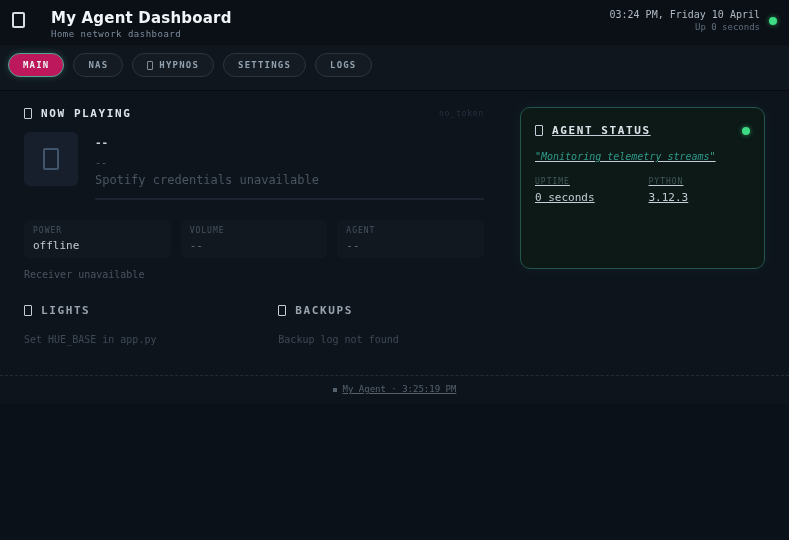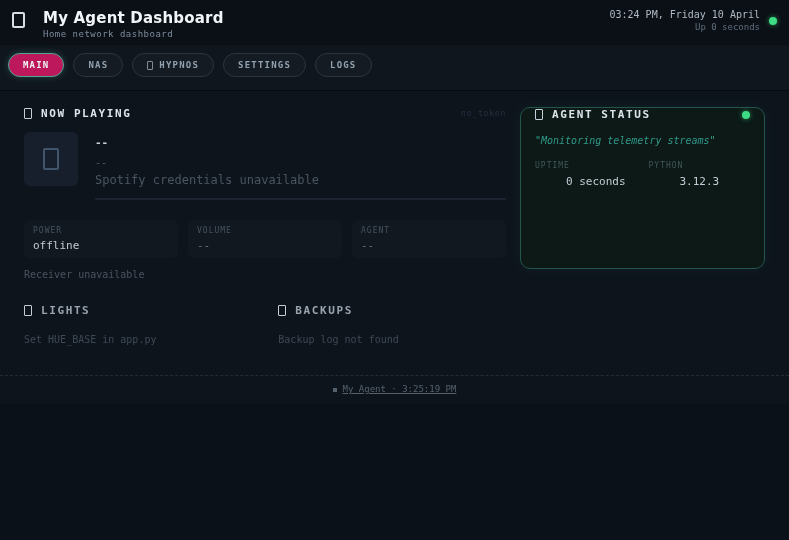--- a/index.html
+++ b/index.html
@@ -9,21 +9,21 @@
     font-family:"DejaVu Sans Mono", monospace;
     color:#c6cfd8;
   }
   .app { background:#0e141c; }
 
   
   .app-header {
     display:flex; justify-content:space-between; align-items:flex-start;
     padding:9px 12px 6px 12px; background:#0b1016;
   }
-  .brand { display:flex; gap:18px; }
+  .brand { display:flex; gap:26px; }
   .logo-box {
     width:13px; height:16px; border:2px solid #d6dde4; border-radius:2px;
     margin-top:3px; display:inline-block;
   }
   .app-title {
     font-family:"DejaVu Sans", sans-serif; font-weight:bold;
     font-size:15px; color:#f1f5f9; letter-spacing:.2px;
   }
   .app-subtitle { font-size:9px; color:#7d8b9c; margin-top:2px; letter-spacing:.5px; }
   .clock-wrap { display:flex; align-items:center; gap:9px; }
@@ -48,21 +48,21 @@
   }
   .tab.active {
     border-color:#4ba78f; background:#be185d; color:#eef3f6;
     box-shadow:0 0 7px rgba(80,200,160,.28);
   }
   .tofu { display:inline-block; border:1px solid currentColor; border-radius:1px; }
   .tab-tofu { width:6px; height:9px; opacity:.85; }
 
   
   .content { padding:16px 24px 0 24px; }
-  .top-grid { display:grid; grid-template-columns:1fr 245px; column-gap:14px; align-items:start; }
+  .top-grid { display:grid; grid-template-columns:1fr 245px; column-gap:36px; align-items:start; }
 
   .section-head { display:flex; align-items:center; gap:9px; }
   .head-tofu { width:8px; height:11px; }
   .section-title { font-size:11px; font-weight:bold; letter-spacing:1.6px; color:#dde4eb; }
   .section-title.dim { color:#98a3ae; }
 
   
   .np-head { display:flex; justify-content:space-between; align-items:center; }
   .np-badge { font-size:8px; letter-spacing:.8px; color:#25303e; }
   .np-media { display:flex; margin-top:12px; }
@@ -81,28 +81,29 @@
   .np-stats { display:grid; grid-template-columns:1fr 1fr 1fr; column-gap:10px; margin-top:20px; }
   .stat-chip { background:rgba(255,255,255,.018); border-radius:6px; padding:6px 9px; }
   .stat-label { font-size:8px; letter-spacing:1px; color:#45525f; }
   .stat-value { font-size:11px; color:#c2ccd5; margin-top:4px; }
   .stat-value.dim { color:#68737f; }
   .np-note { font-size:10px; color:#49535e; margin-top:11px; }
 
   
   .agent-panel {
     border:1px solid #24564b; border-radius:10px; background:#0c1917;
-    padding:0 14px; height:162px;
+    padding:16px 14px; height:162px;
     box-shadow:0 0 14px rgba(60,180,150,.07);
+    text-decoration:underline;
   }
   .agent-head { display:flex; justify-content:space-between; align-items:center; }
   .agent-quote { font-size:10px; font-style:italic; color:#2f9a8a; margin-top:14px; }
   .agent-stats { display:grid; grid-template-columns:1fr 1fr; column-gap:12px; margin-top:15px; }
   .agent-stat-label { font-size:8px; letter-spacing:1px; color:#41585a; }
-  .agent-stat-value { font-size:11px; color:#c4cdd5; margin-top:5px;margin-left:31px; }
+  .agent-stat-value { font-size:11px; color:#c4cdd5; margin-top:5px; }
 
   
   .bottom-grid { display:grid; grid-template-columns:1fr 1fr 1fr; column-gap:22px; margin-top:24px; }
   .mini-msg { font-size:10px; color:#3f4954; margin-top:17px; }
 
   
   .divider { border-top:1px dashed #222c37; margin-top:30px; }
   .app-footer {
     text-align:center; padding:8px 0 10px 0; font-size:9px; color:#55616d;text-decoration:underline;
   }

